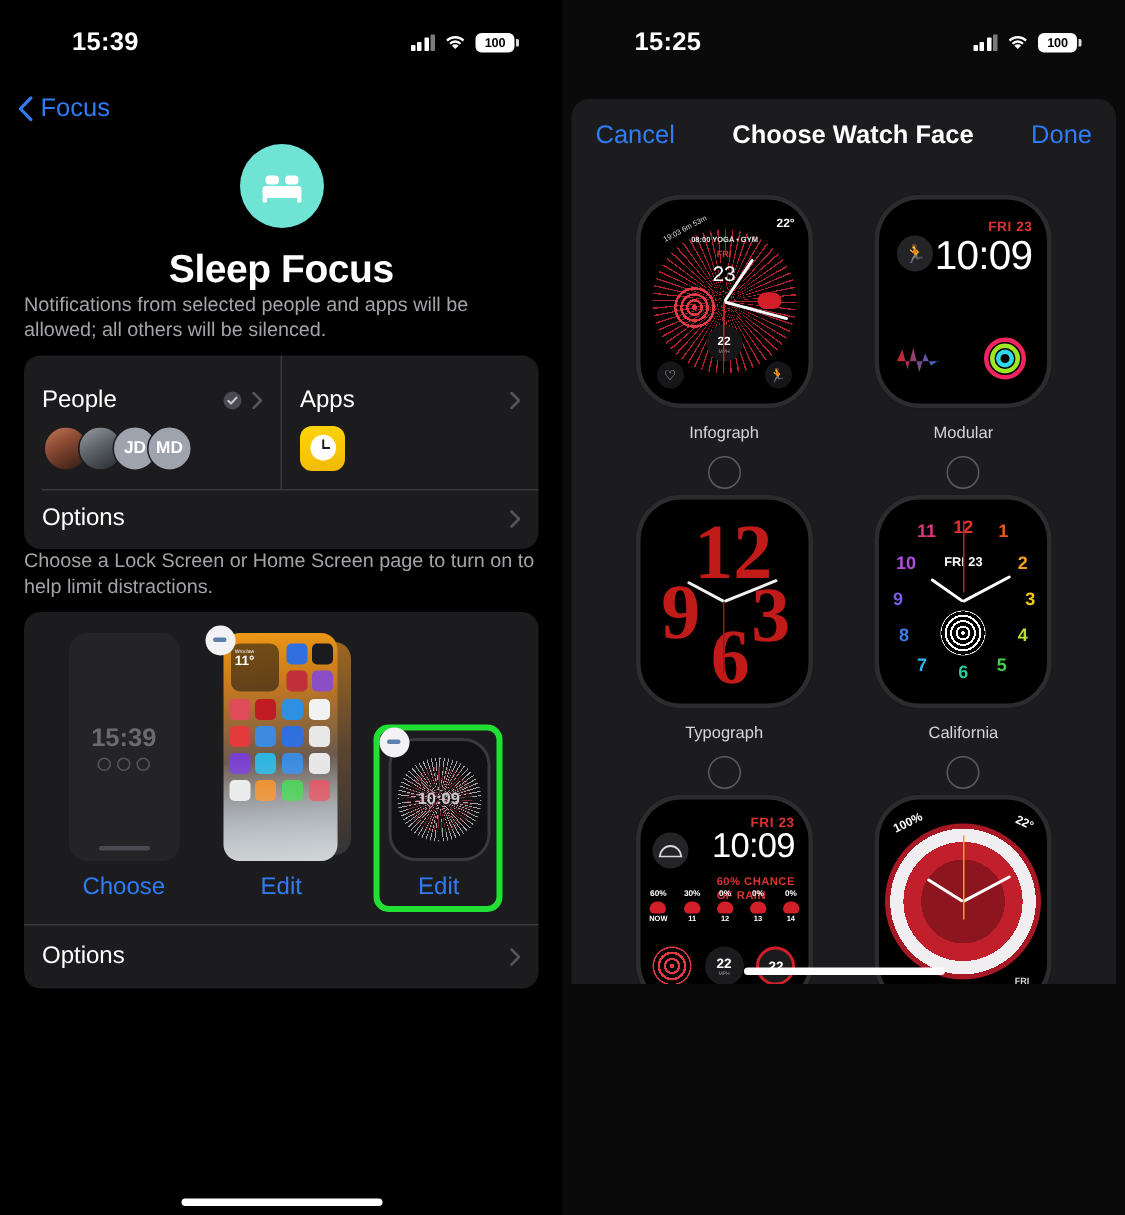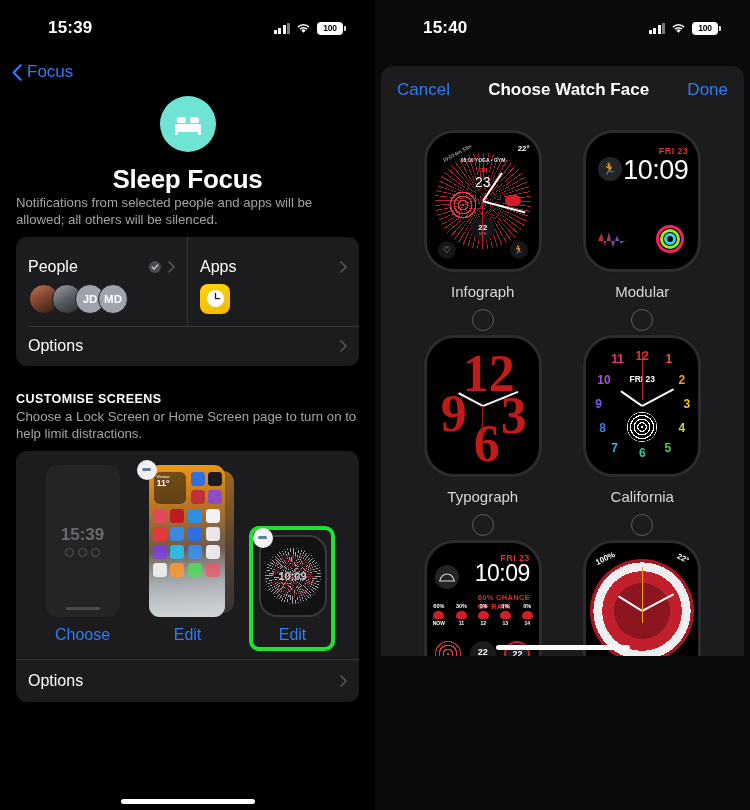--- a/index.html
+++ b/index.html
@@ -125,21 +125,21 @@
   .sheet-head { display:flex; align-items:center; justify-content:space-between;
     padding:14px 16px 12px; }
   .sheet-head .side { color:#2f7df6; font-size:17px; }
   .sheet-head .title { color:#fff; font-size:17px; font-weight:700; }
   .faces { display:grid; grid-template-columns:1fr 1fr; row-gap:4px;
     padding:18px 22px 0; }
   .face { display:flex; flex-direction:column; align-items:center; }
   .watch { position:relative; width:118px; height:142px; border-radius:30px;
     background:#000; border:3px solid #2c2c2e; overflow:hidden;
     box-shadow:0 0 0 1px #1a1a1c; }
-  .face-label { color:#d6d6da; font-size:15px; margin-top:11px; }
+  .face-label { color:#d6d6da; font-size:11px; margin-top:11px; }
   .radio { width:22px; height:22px; border-radius:50%; border:1.6px solid #5a5a60; margin-top:9px; }
   .homebar-dark { position:absolute; left:50%; transform:translateX(-50%); bottom:6px;
     width:134px; height:5px; border-radius:3px; background:#fff; z-index:30; }
 
   
   .wf { position:absolute; inset:0; }
   .tiny { position:absolute; font-size:5px; }
   .ctr { position:absolute; left:50%; top:50%; transform:translate(-50%,-50%); }
 
   
@@ -267,21 +267,20 @@
       </div>
       <div class="rowdiv"></div>
       <div class="row">
         <span class="name">Options</span>
         <svg class="chev-r" viewBox="0 0 7 12">
             <path d="M1 1l5 5-5 5" stroke="#8e8e93" stroke-width="1.7" fill="none" stroke-linecap="round" stroke-linejoin="round"></path>
           </svg>
       </div>
     </div>
 
-    <div class="sec-head">CUSTOMISE SCREENS</div>
     <div class="sec-sub">Choose a Lock Screen or Home Screen page to turn on to help limit distractions.</div>
 
     <div class="screens">
       <div class="screens-grid">
 
         <div class="scol">
           <div class="prev-lock">
             <div class="t">15:39</div>
             <div class="dots">
                 <i></i>
@@ -361,21 +360,21 @@
           </svg>
       </div>
     </div>
 
     <div class="homebar"></div>
   </div>
 
   <div class="phone right">
 
     <div class="statusbar">
-      <div class="sb-time">15:40</div>
+      <div class="sb-time">15:25</div>
       <div class="sb-right">
         <div class="sig">
             <i></i>
             <i></i>
             <i></i>
             <i></i>
           </div>
         <div class="wifi">
           <svg viewBox="0 0 16 12">
               <path d="M8 10.6 5.6 8.1a3.4 3.4 0 0 1 4.8 0L8 10.6z" fill="#fff"></path>

